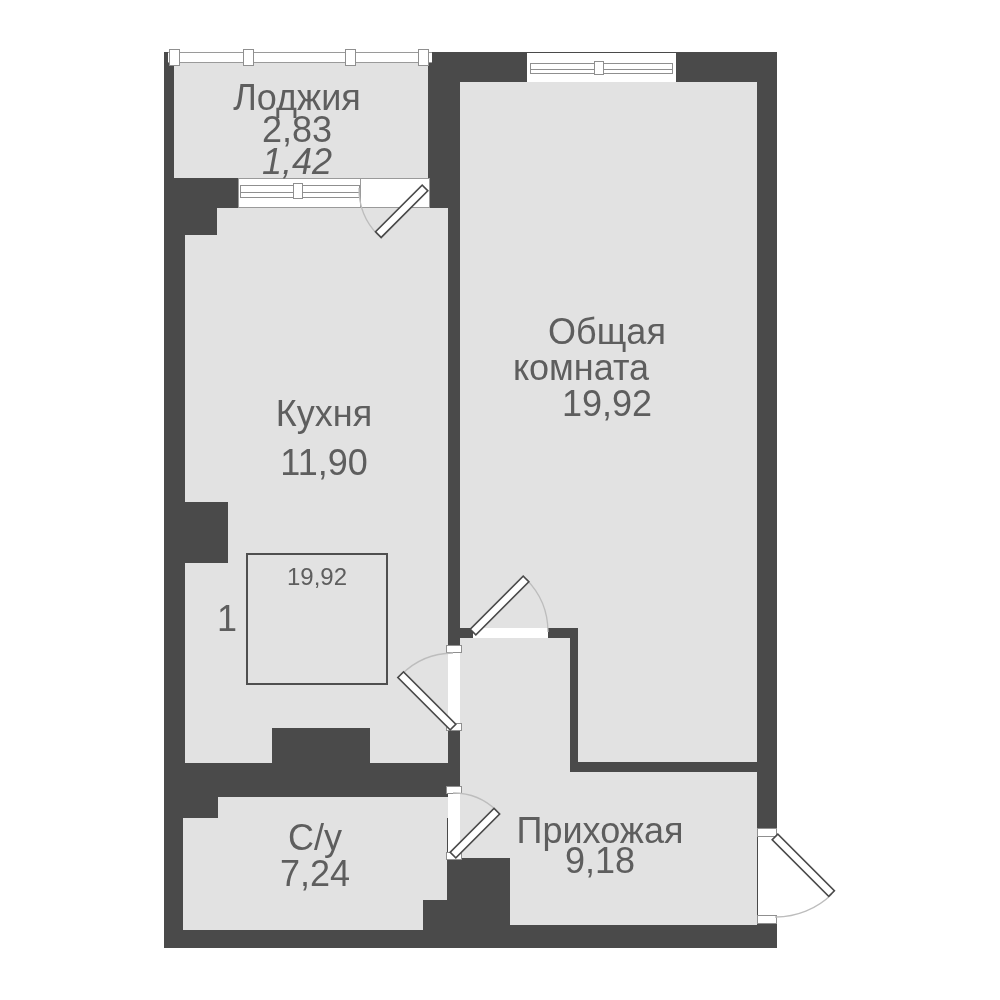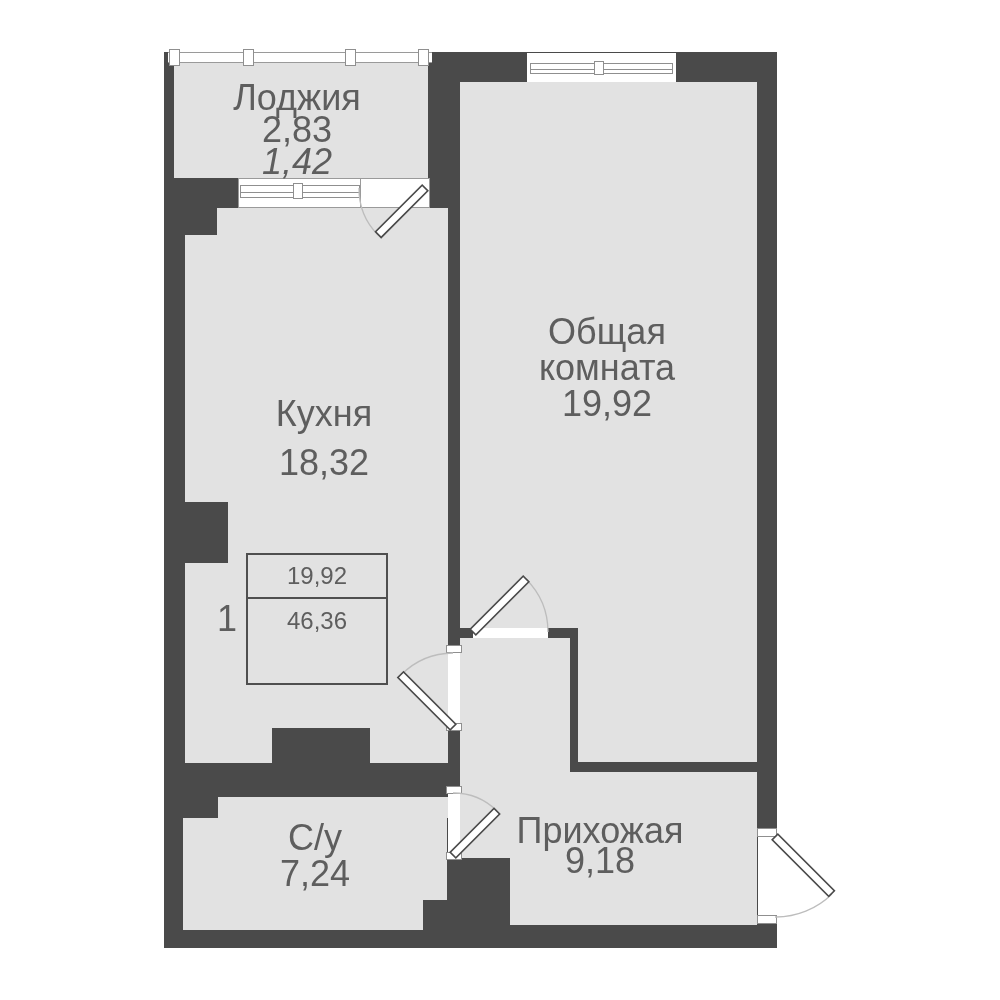--- a/index.html
+++ b/index.html
@@ -92,35 +92,32 @@
       <rect x="449" y="653" width="8" height="74" transform="rotate(-45 453 727)"></rect>
       <rect x="449" y="793" width="8" height="62" transform="rotate(45 453 855)"></rect>
       <rect x="771" y="837" width="8" height="80" transform="rotate(-45 775 837)"></rect>
     </g>
   </svg>
 
   <div class="stamp" style="left:246px;top:553px;width:142px;height:132px;">
     <div class="row">
         <span>19,92</span>
       </div>
-    <div class="row">
-        <span>46,36</span>
-      </div>
   </div>
   <div class="lbl num1" style="left:227px;top:619px;">1</div>
 
   <div class="lbl" style="left:297px;top:98px;">Лоджия</div>
   <div class="lbl" style="left:297px;top:130px;">2,83</div>
   <div class="lbl" style="left:297px;top:162px;font-style:italic;">1,42</div>
 
   <div class="lbl" style="left:324px;top:414px;">Кухня</div>
-  <div class="lbl" style="left:324px;top:463px;">18,32</div>
+  <div class="lbl" style="left:324px;top:463px;">11,90</div>
 
   <div class="lbl" style="left:607px;top:332px;">Общая</div>
-  <div class="lbl" style="left:607px;top:368px;">комната</div>
+  <div class="lbl" style="left:581px;top:368px;">комната</div>
   <div class="lbl" style="left:607px;top:404px;">19,92</div>
 
   <div class="lbl" style="left:315px;top:838px;text-align:right;">С/у</div>
   <div class="lbl" style="left:315px;top:874px;">7,24</div>
 
   <div class="lbl" style="left:600px;top:831px;text-align:right;">Прихожая</div>
   <div class="lbl" style="left:600px;top:861px;">9,18</div>
 
 </div>
 

